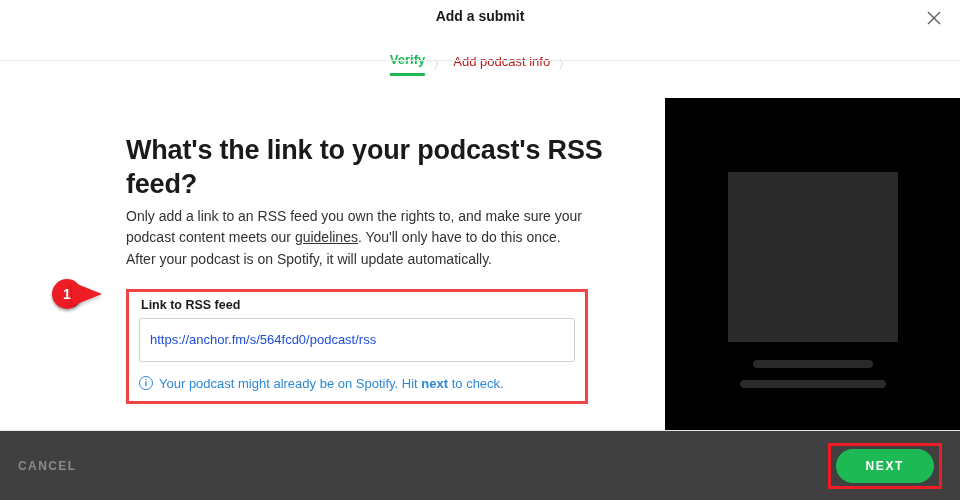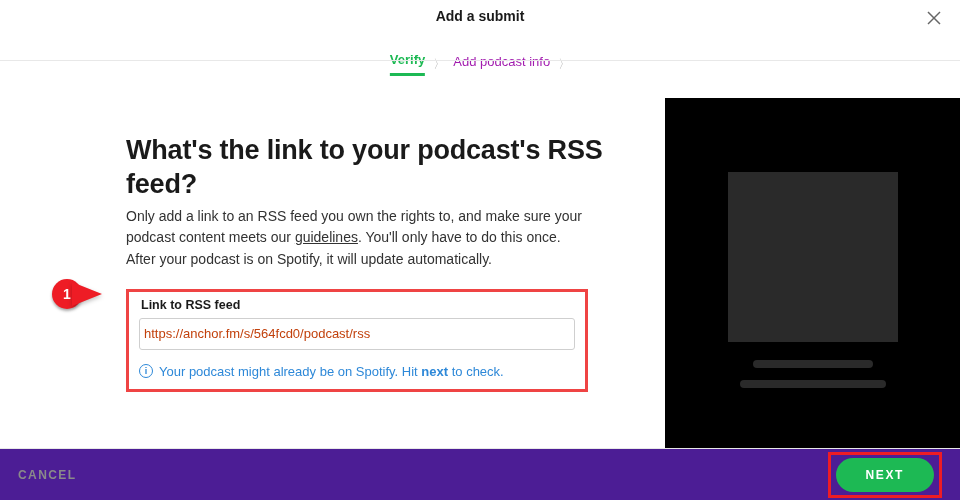--- a/index.html
+++ b/index.html
@@ -7,57 +7,57 @@
   .page { width:960px; height:500px; background:#fff; position:relative; display:flex; flex-direction:column; }
 
   
   .header { height:38px; position:relative; display:flex; justify-content:center; align-items:flex-end; }
   .title { font-size:14px; font-weight:700; position:absolute; top:8px; left:50%; transform:translateX(-50%); }
   .close { position:absolute; right:18px; top:10px; width:16px; height:16px; display:flex; align-items:center; justify-content:center; color:#555; cursor:pointer; }
   .close svg { width:16px; height:16px; }
 
   .steps { display:flex; gap:8px; font-size:13px; align-items:center; position:absolute; top:52px; left:50%; transform:translateX(-50%); }
   .step { display:flex; align-items:center; gap:8px; }
-  .step-label { color:#a21caf; padding-bottom:6px; }
+  .step-label { color:#b91c1c; padding-bottom:6px; }
   .step.active .step-label { color:#1db954; font-weight:600; border-bottom:3px solid #1db954; }
   .chev { color:#b5b5b5; font-size:12px; }
 
   .divider { position:absolute; left:0; right:0; top:60px; height:1px; background:#e8e8e8; }
 
   
   .body { display:flex; flex:1; margin-top:60px; min-height:0; }
   .left { flex:1; padding:36px 46px 0 126px; }
   .heading { font-size:27px; font-weight:800; line-height:1.25; margin:0 0 4px 0; letter-spacing:-0.2px; }
   .para { font-size:14px; color:#323232; line-height:1.55; margin:0 0 18px 0; max-width:460px; }
   .para a { color:#323232; text-decoration:underline; }
 
   .field-block { border:3px solid #ef4444; padding:6px 10px 10px 10px; position:relative; max-width:462px; }
   .field-label { font-size:12.5px; font-weight:700; margin:0 0 6px 2px; }
-  .rss-input { width:100%; height:32px; border:1px solid #cfcfcf; border-radius:3px; padding:0 4px; font-size:13px; font-family:inherit; color:#c2410c; outline:none; }
+  .rss-input { width:100%; height:44px; border:1px solid #cfcfcf; border-radius:3px; padding:0 10px; font-size:13px; font-family:inherit; color:#1d4ed8; outline:none; }
   .hint-row { display:flex; align-items:center; gap:6px; margin-top:14px; font-size:13px; color:#2d88d8; }
   .hint-row .b { font-weight:700; }
   .info-icon { width:14px; height:14px; border:1.5px solid #2d88d8; border-radius:50%; display:inline-flex; align-items:center; justify-content:center; font-size:9px; font-weight:700; color:#2d88d8; font-style:normal; }
 
   
   .badge { position:absolute; display:flex; align-items:center; }
   .badge .bubble { width:30px; height:30px; border-radius:50%; background:#ee1c25; color:#fff; display:flex; align-items:center; justify-content:center; font-size:14px; font-weight:600; box-shadow:0 2px 3px rgba(0,0,0,0.35); position:relative; }
   .badge .tail { width:0; height:0; border-top:12px solid transparent; border-bottom:12px solid transparent; border-left:24px solid #ee1c25; margin-left:-10px; filter:drop-shadow(0 2px 2px rgba(0,0,0,0.25)); }
   .badge1 { left:52px; top:279px; }
   .badge1 .tail { border-left:30px solid #ee1c25; }
   .badge2 { right:134px; bottom:20px; }
   .badge2 .tail { border-left:24px solid #ee1c25; }
 
   
   .right { width:295px; background:#000; padding:74px 30px 0 30px; display:flex; flex-direction:column; align-items:center; }
   .cover { width:170px; height:170px; background:#2a2a2a; }
   .bar1 { width:120px; height:8px; background:#2a2a2a; border-radius:4px; margin-top:18px; }
   .bar2 { width:146px; height:8px; background:#2a2a2a; border-radius:4px; margin-top:12px; }
 
   
-  .footer { position:absolute; left:0; right:0; bottom:0; height:52px; border-top:1px solid #e8e8e8; background:#4c1d95; display:flex; align-items:center; justify-content:space-between; padding:0 18px; }
+  .footer { position:absolute; left:0; right:0; bottom:0; height:70px; border-top:1px solid #e8e8e8; background:#404040; display:flex; align-items:center; justify-content:space-between; padding:0 18px; }
   .cancel { font-size:12px; letter-spacing:1.4px; color:#8a8a8a; font-weight:600; cursor:pointer; }
   .next-wrap { border:3px solid #ee1c25; padding:3px 5px; }
   .next-btn { background:#1db954; color:#fff; border:none; border-radius:20px; height:34px; padding:0 30px; font-size:12px; font-weight:700; letter-spacing:1.6px; cursor:pointer; }
 </style>
 </head>
 <body>
 
 <div class="page">
 
   <div class="header">

